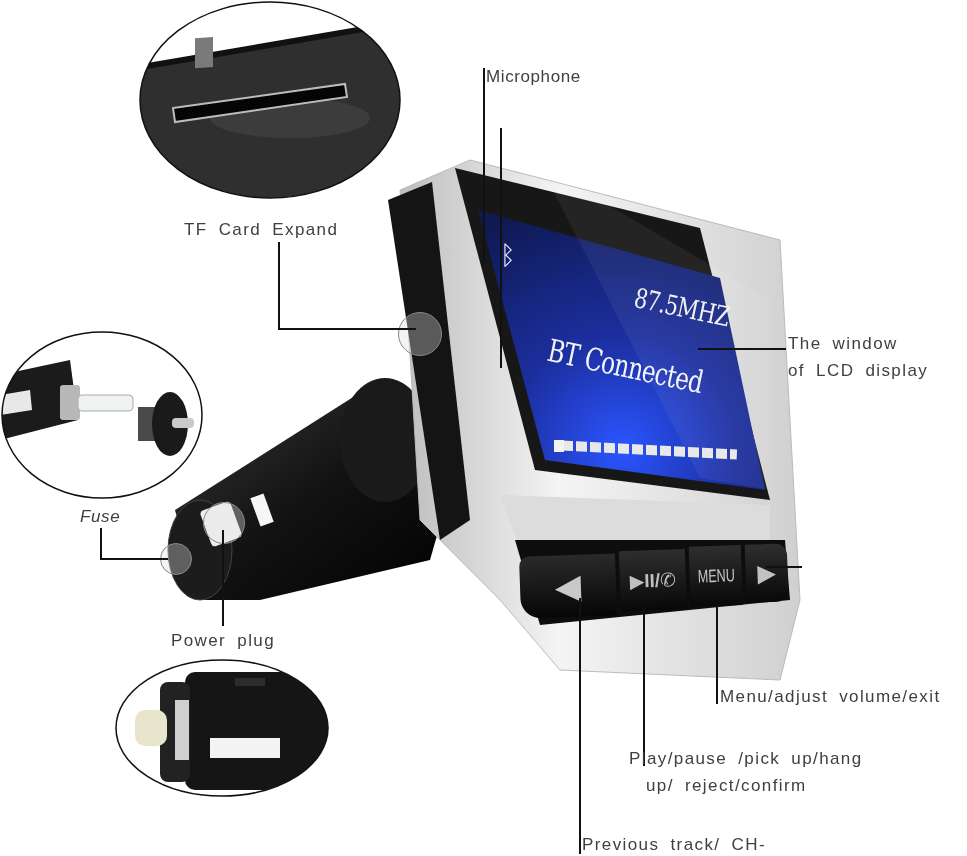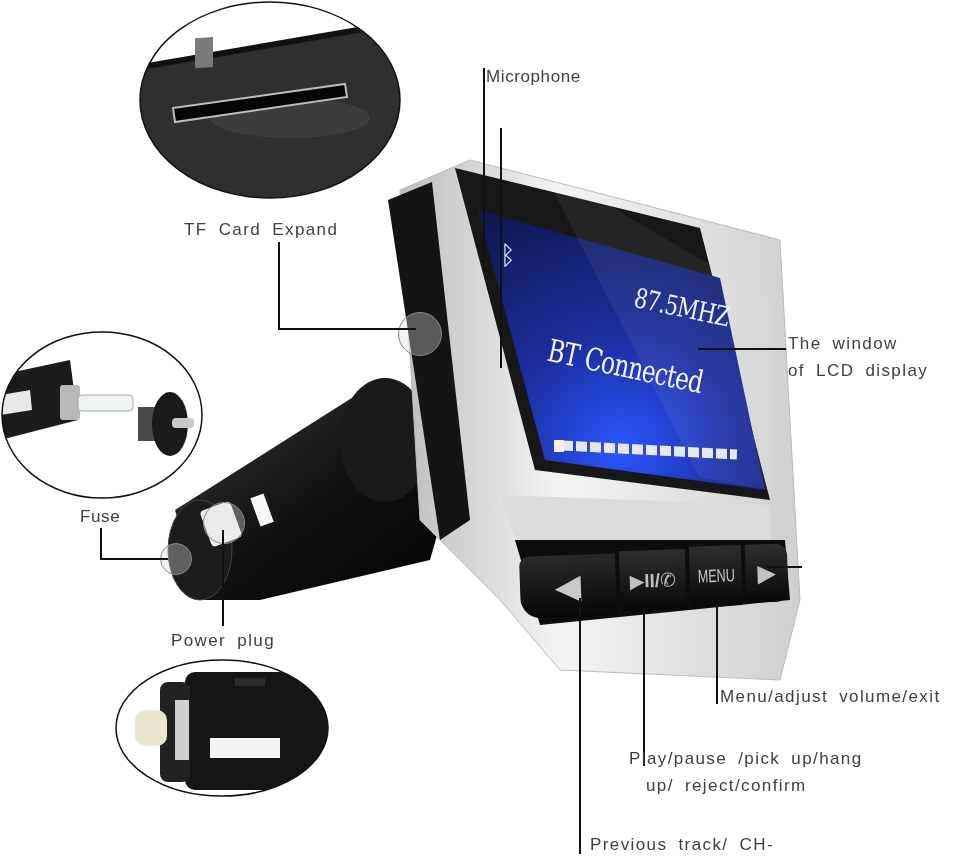--- a/index.html
+++ b/index.html
@@ -145,19 +145,19 @@
   <div class="line" style="left:222px;top:530px;width:2px;height:96px;"></div>
   <div class="line" style="left:766px;top:566px;width:36px;height:2px;"></div>
   <div class="line" style="left:716px;top:604px;width:2px;height:100px;"></div>
   <div class="line" style="left:643px;top:608px;width:2px;height:158px;"></div>
   <div class="line" style="left:579px;top:598px;width:2px;height:256px;"></div>
 
   <span class="label" style="left:486px;top:66px;letter-spacing:0.6px;">Microphone</span>
   <span class="label" style="left:184px;top:219px;">TF Card Expand</span>
   <span class="label" style="left:788px;top:333px;">The window</span>
   <span class="label" style="left:788px;top:360px;">of LCD display</span>
-  <span class="label" style="left:80px;top:506px;letter-spacing:0.6px;">Fuse</span>
+  <span class="label" style="left:80px;top:506px;letter-spacing:0.6px;font-style:italic;">Fuse</span>
   <span class="label" style="left:171px;top:630px;text-align:center;">Power plug</span>
   <span class="label" style="left:720px;top:686px;">Menu/adjust volume/exit</span>
   <span class="label" style="left:629px;top:748px;">Play/pause /pick up/hang</span>
   <span class="label" style="left:646px;top:775px;">up/ reject/confirm</span>
-  <span class="label" style="left:582px;top:834px;padding-left:8px;">Previous track/ CH-</span>
+  <span class="label" style="left:582px;top:834px;">Previous track/ CH-</span>
 </div>
 
 </body></html>

